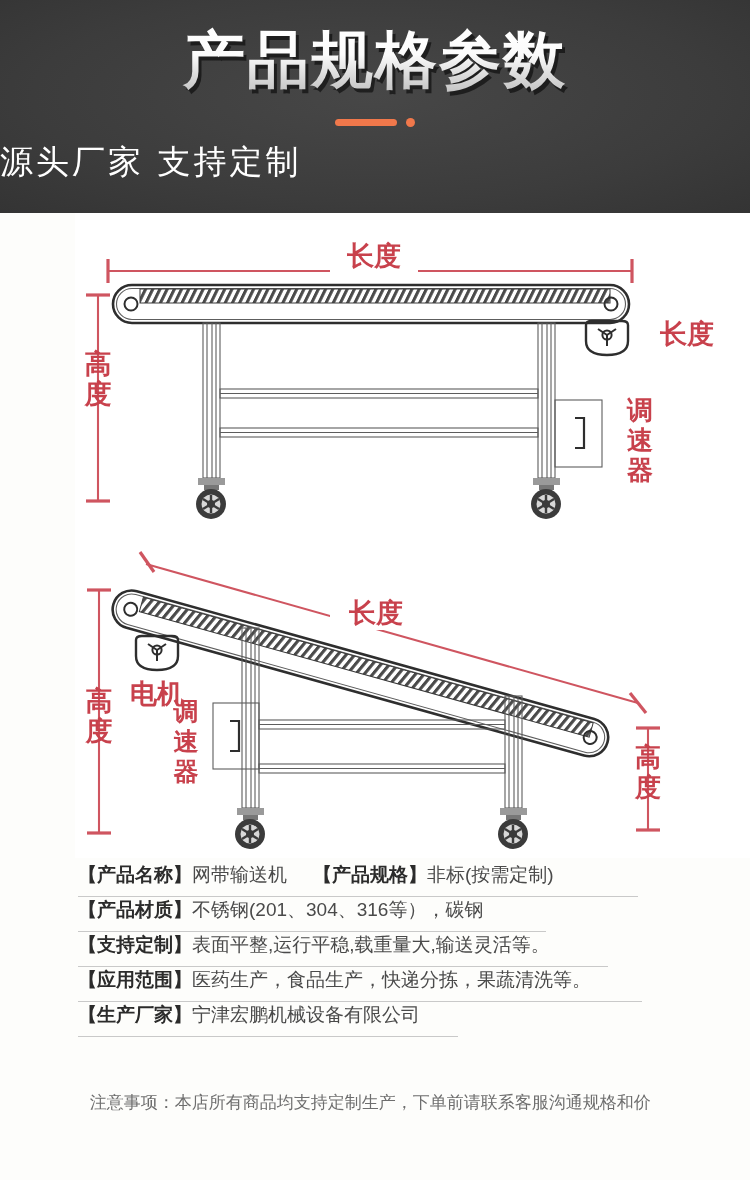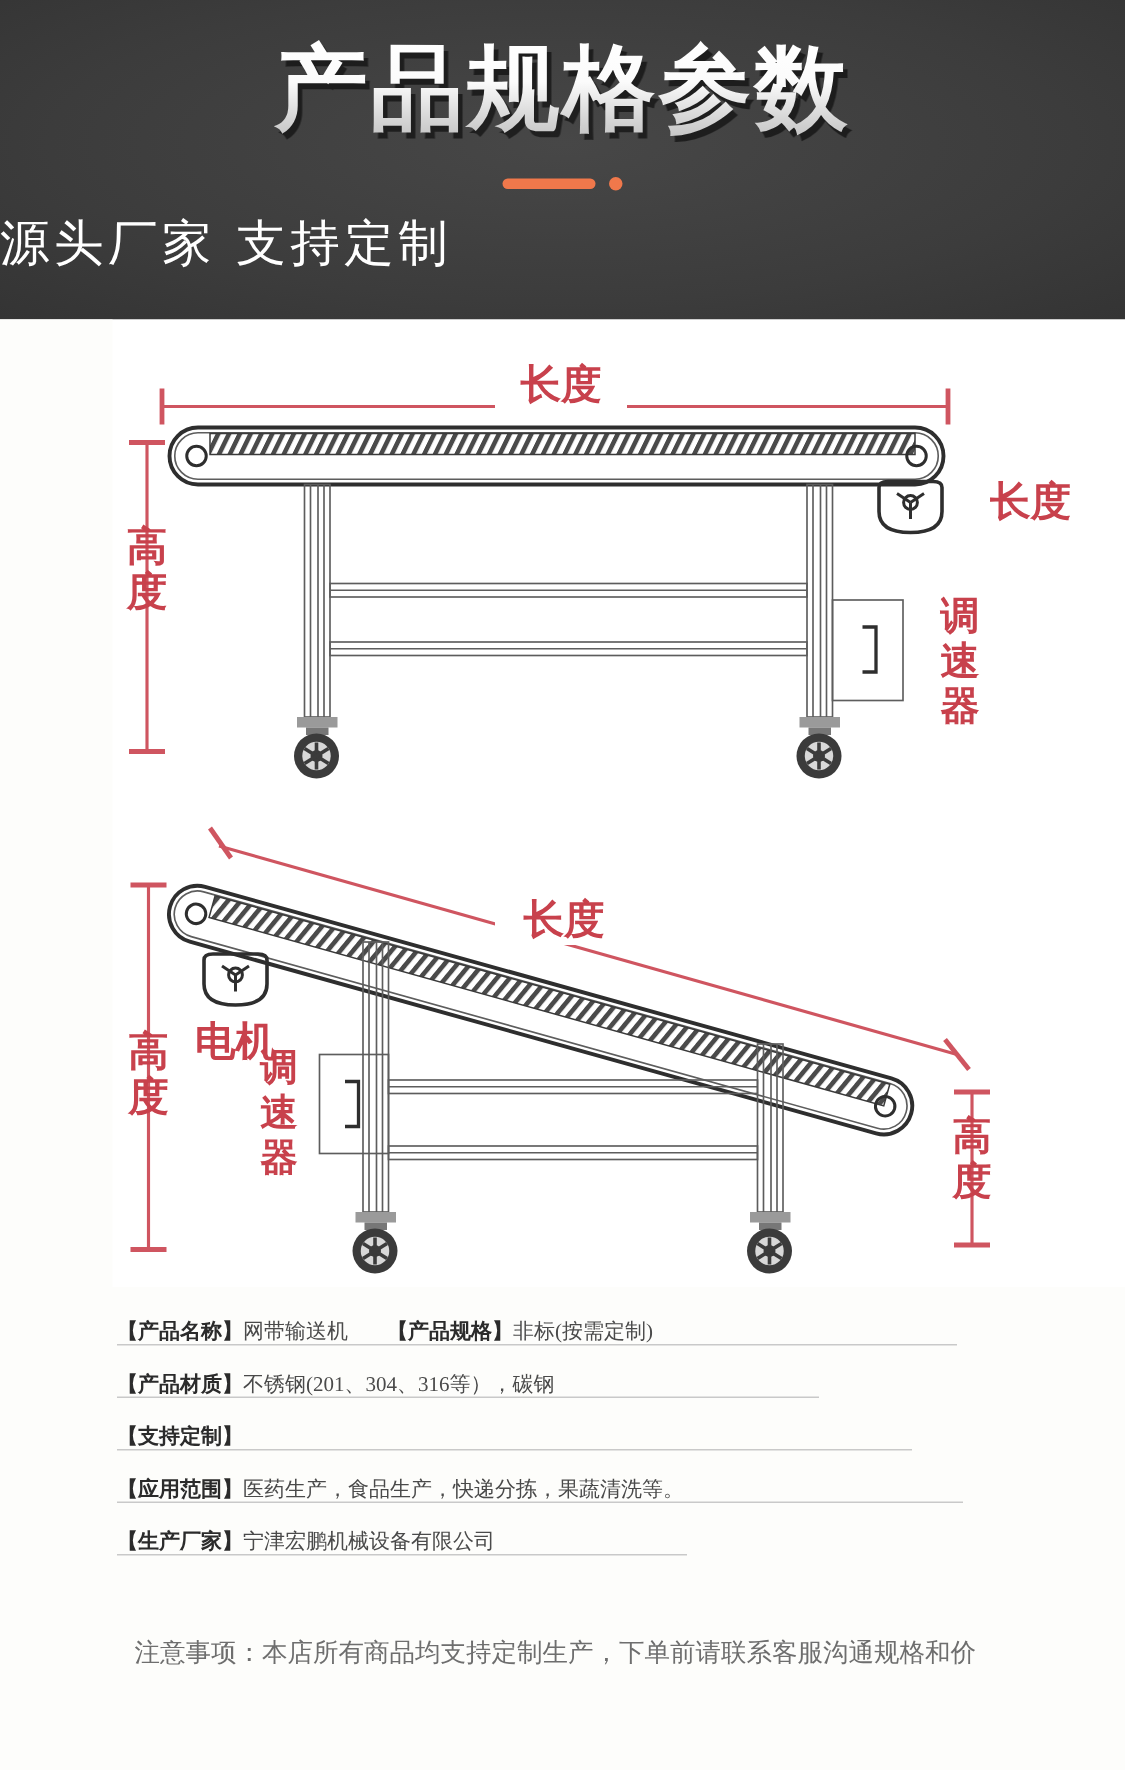--- a/index.html
+++ b/index.html
@@ -81,24 +81,24 @@
   }
 
   
   .spec{
     position:absolute;left:0;top:862px;width:750px;
   }
   .spec-row{
     position:relative;
     padding:0 0 0 78px;
     height:35px;
-    display:flex;align-items:flex-end;
-    font-size:14px;
+    display:flex;align-items:flex-start;
+    font-size:19px;
     color:#3b3b3b;
-    font-family:Liberation Serif, serif;
+    font-family:Liberation Sans, sans-serif;
     white-space:pre;
   }
   .spec-row .rule{
     position:absolute;left:78px;bottom:0;height:1px;background:#c9c9c9;
   }
   .k{font-weight:bold;color:#2b2b2b;}
   .v{color:#4a4a4a;}
   .gap{display:inline-block;width:26px;}
 
   
@@ -332,21 +332,21 @@
 <div class="spec">
   <div class="spec-row">
     <span class="k">【产品名称】</span><span class="v">网带输送机</span><span class="gap"></span><span class="k">【产品规格】</span><span class="v">非标(按需定制)</span>
     <div class="rule" style="width: 560px;"></div>
   </div>
   <div class="spec-row">
     <span class="k">【产品材质】</span><span class="v">不锈钢(201、304、316等），碳钢</span>
     <div class="rule" style="width: 468px;"></div>
   </div>
   <div class="spec-row">
-    <span class="k">【支持定制】</span>
+    <span class="k">【支持定制】</span><span class="v">表面平整,运行平稳,载重量大,输送灵活等。</span>
     <div class="rule" style="width: 530px;"></div>
   </div>
   <div class="spec-row">
     <span class="k">【应用范围】</span><span class="v">医药生产，食品生产，快递分拣，果蔬清洗等。</span>
     <div class="rule" style="width: 564px;"></div>
   </div>
   <div class="spec-row">
     <span class="k">【生产厂家】</span><span class="v">宁津宏鹏机械设备有限公司</span>
     <div class="rule" style="width: 380px;"></div>
   </div>

